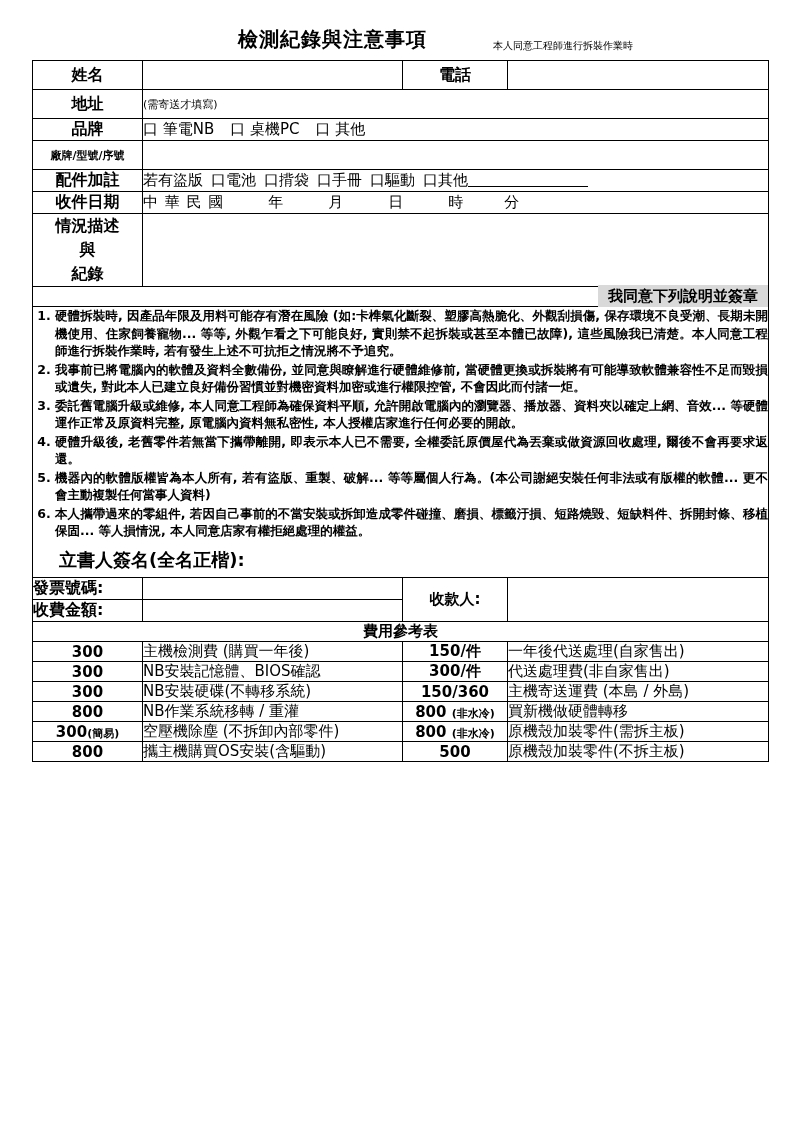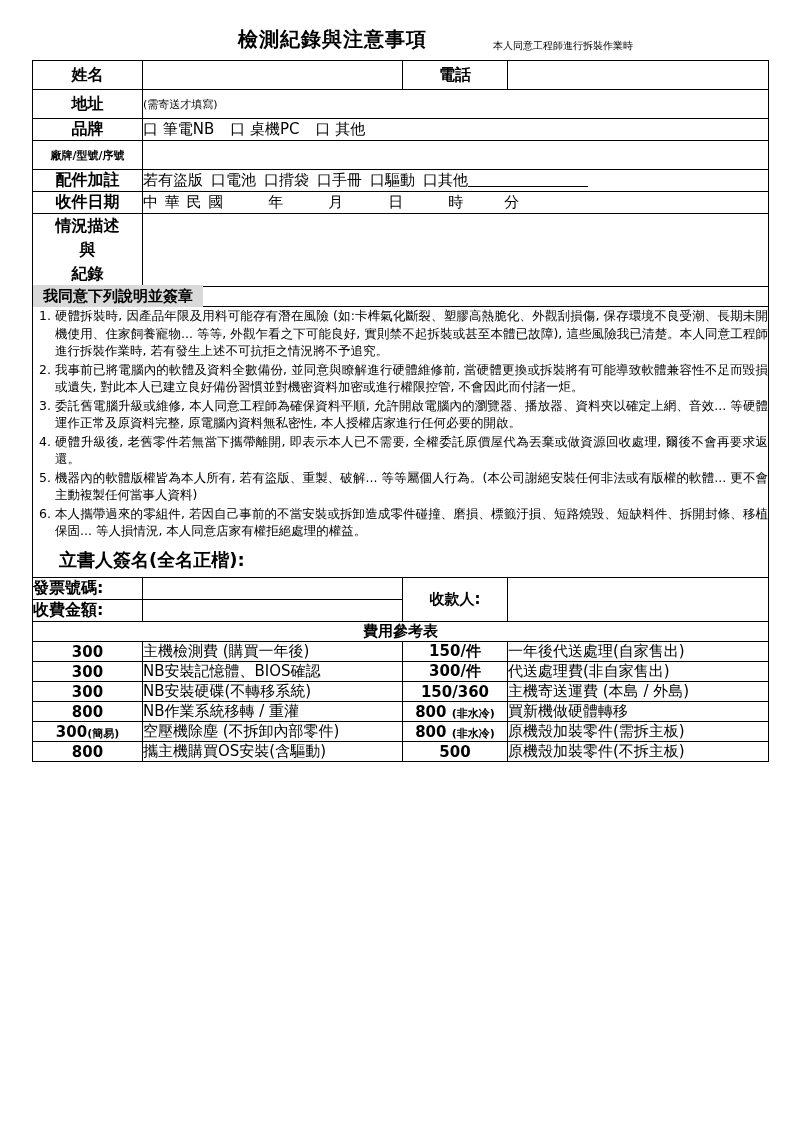--- a/index.html
+++ b/index.html
@@ -110,38 +110,39 @@
   }
   .multiline-lbl {
     text-align: center;
     font-size: 16px;
     font-weight: bold;
     line-height: 24px;
     padding: 8px 2px;
   }
   
   .agree-banner {
-    text-align: left;
+    text-align: right;
     font-size: 15px;
     font-weight: bold;
     padding: 7px 0;
   }
   .agree-banner span {
     background: #d9d9d9;
     padding: 2px 10px;
   }
   
   .terms {
     padding: 7px 10px 6px 10px;
     font-size: 12.5px;
     line-height: 17.5px;
   }
   .terms ol {
     margin: 0;
     padding-left: 22px;
+    font-weight: bold;
   }
   .terms li {
     margin-bottom: 1px;
     text-align: justify;
   }
   
   .sig-line {
     padding: 10px 0 9px 26px;
     font-size: 18px;
     font-weight: bold;

